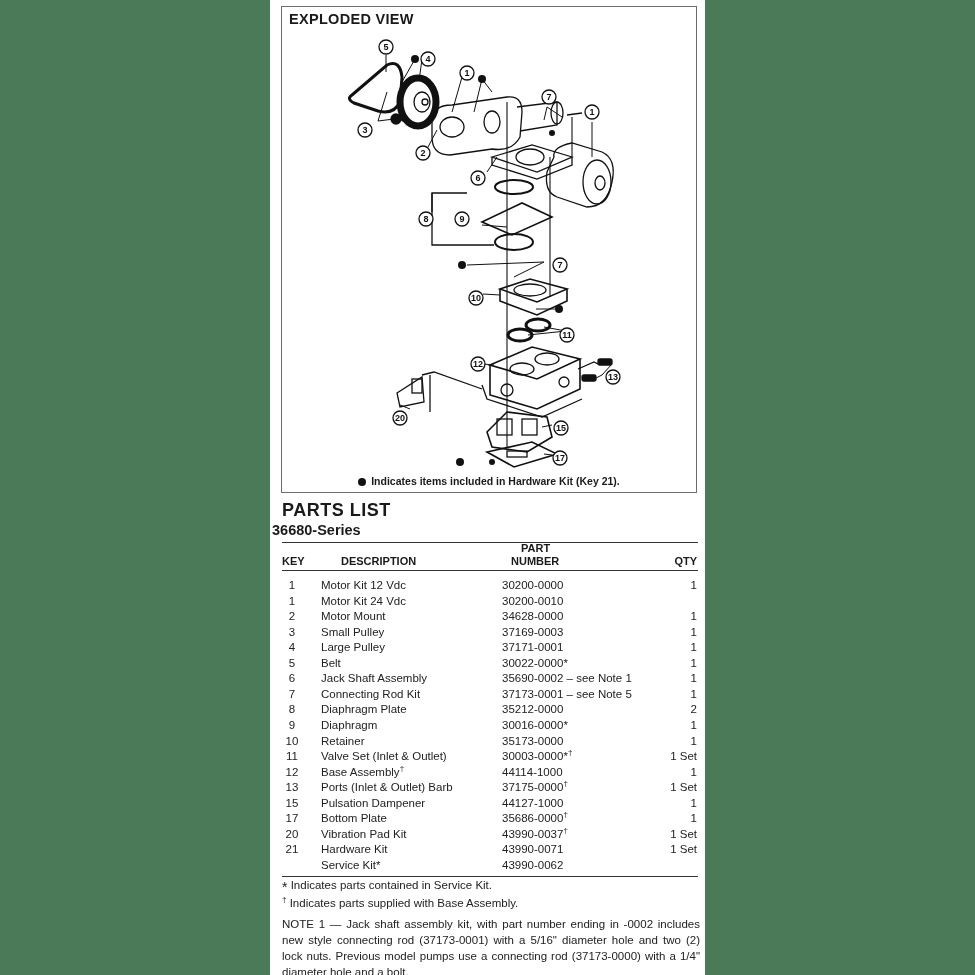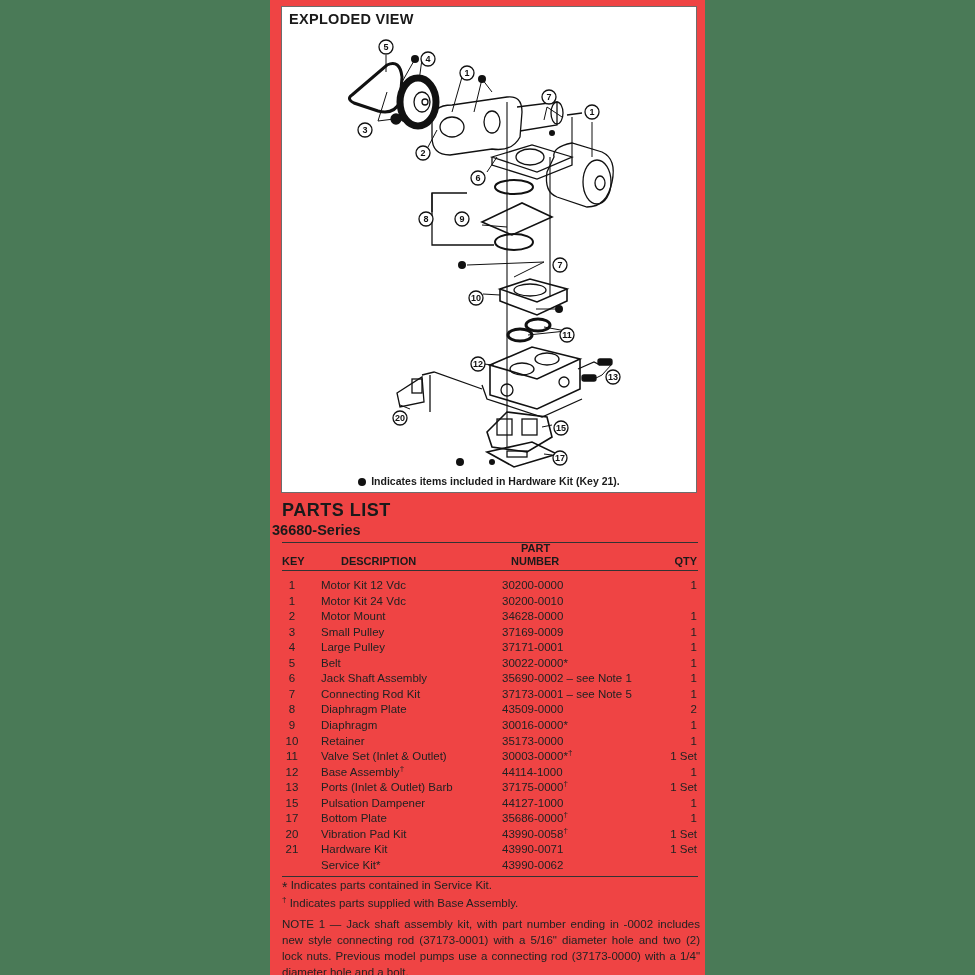--- a/index.html
+++ b/index.html
@@ -4,21 +4,21 @@
 <style>
   html, body { margin:0; padding:0; }
   body {
     width:975px; height:975px; overflow:hidden;
     background:#4a7a57;
     font-family:"Liberation Sans", sans-serif;
     position:relative;
   }
   .page {
     position:absolute; left:270px; top:0; width:435px; height:975px;
-    background:#ef4444;
+    background:#ffffff;
   }
   .frame {
     position:absolute; left:11px; top:6px; width:416px; height:487px;
     border:1.5px solid #6d6d6d; box-sizing:border-box; background:#fff;
   }
   .frame-title {
     position:absolute; left:7px; top:4px;
     font-weight:bold; font-size:14.5px; letter-spacing:0.3px; color:#1a1a1a;
   }
   .diagram { position:absolute; left:0; top:0; }
@@ -255,21 +255,21 @@
       </div>
       <div class="row" style="top: 610.1px;">
         <span class="c-key"><span style="position: static;">2</span></span>
         <span class="c-desc"><span style="position: static;">Motor Mount</span></span>
         <span class="c-part"><span style="position: static;">34628-0000</span></span>
         <span class="c-qty"><span style="position: static;">1</span></span>
       </div>
       <div class="row" style="top: 625.65px;">
         <span class="c-key"><span style="position: static;">3</span></span>
         <span class="c-desc"><span style="position: static;">Small Pulley</span></span>
-        <span class="c-part"><span style="position: static;">37169-0009</span></span>
+        <span class="c-part"><span style="position: static;">37169-0003</span></span>
         <span class="c-qty"><span style="position: static;">1</span></span>
       </div>
       <div class="row" style="top: 641.2px;">
         <span class="c-key"><span style="position: static;">4</span></span>
         <span class="c-desc"><span style="position: static;">Large Pulley</span></span>
         <span class="c-part"><span style="position: static;">37171-0001</span></span>
         <span class="c-qty"><span style="position: static;">1</span></span>
       </div>
       <div class="row" style="top: 656.75px;">
         <span class="c-key"><span style="position: static;">5</span></span>
@@ -285,21 +285,21 @@
       </div>
       <div class="row" style="top: 687.85px;">
         <span class="c-key"><span style="position: static;">7</span></span>
         <span class="c-desc"><span style="position: static;">Connecting Rod Kit</span></span>
         <span class="c-part"><span style="position: static;">37173-0001 – see Note 5</span></span>
         <span class="c-qty"><span style="position: static;">1</span></span>
       </div>
       <div class="row" style="top: 703.4px;">
         <span class="c-key"><span style="position: static;">8</span></span>
         <span class="c-desc"><span style="position: static;">Diaphragm Plate</span></span>
-        <span class="c-part"><span style="position: static;">43509-0000</span></span>
+        <span class="c-part"><span style="position: static;">35212-0000</span></span>
         <span class="c-qty"><span style="position: static;">2</span></span>
       </div>
       <div class="row" style="top: 718.95px;">
         <span class="c-key"><span style="position: static;">9</span></span>
         <span class="c-desc"><span style="position: static;">Diaphragm</span></span>
         <span class="c-part"><span style="position: static;">30016-0000*</span></span>
         <span class="c-qty"><span style="position: static;">1</span></span>
       </div>
       <div class="row" style="top: 734.5px;">
         <span class="c-key"><span style="position: static;">10</span></span>
@@ -333,21 +333,21 @@
       </div>
       <div class="row" style="top: 812.25px;">
         <span class="c-key"><span style="position: static;">17</span></span>
         <span class="c-desc"><span style="position: static;">Bottom Plate</span></span>
         <span class="c-part"><span style="position: static;">35686-0000</span><sup>†</sup></span>
         <span class="c-qty"><span style="position: static;">1</span></span>
       </div>
       <div class="row" style="top: 827.8px;">
         <span class="c-key"><span style="position: static;">20</span></span>
         <span class="c-desc"><span style="position: static;">Vibration Pad Kit</span></span>
-        <span class="c-part"><span style="position: static;">43990-0058</span><sup>†</sup></span>
+        <span class="c-part"><span style="position: static;">43990-0037</span><sup>†</sup></span>
         <span class="c-qty"><span style="position: static;">1 Set</span></span>
       </div>
       <div class="row" style="top: 843.35px;">
         <span class="c-key"><span style="position: static;">21</span></span>
         <span class="c-desc"><span style="position: static;">Hardware Kit</span></span>
         <span class="c-part"><span style="position: static;">43990-0071</span></span>
         <span class="c-qty"><span style="position: static;">1 Set</span></span>
       </div>
       <div class="row" style="top: 858.9px;">
         <span class="c-key"><span style="position: static;"></span></span>

